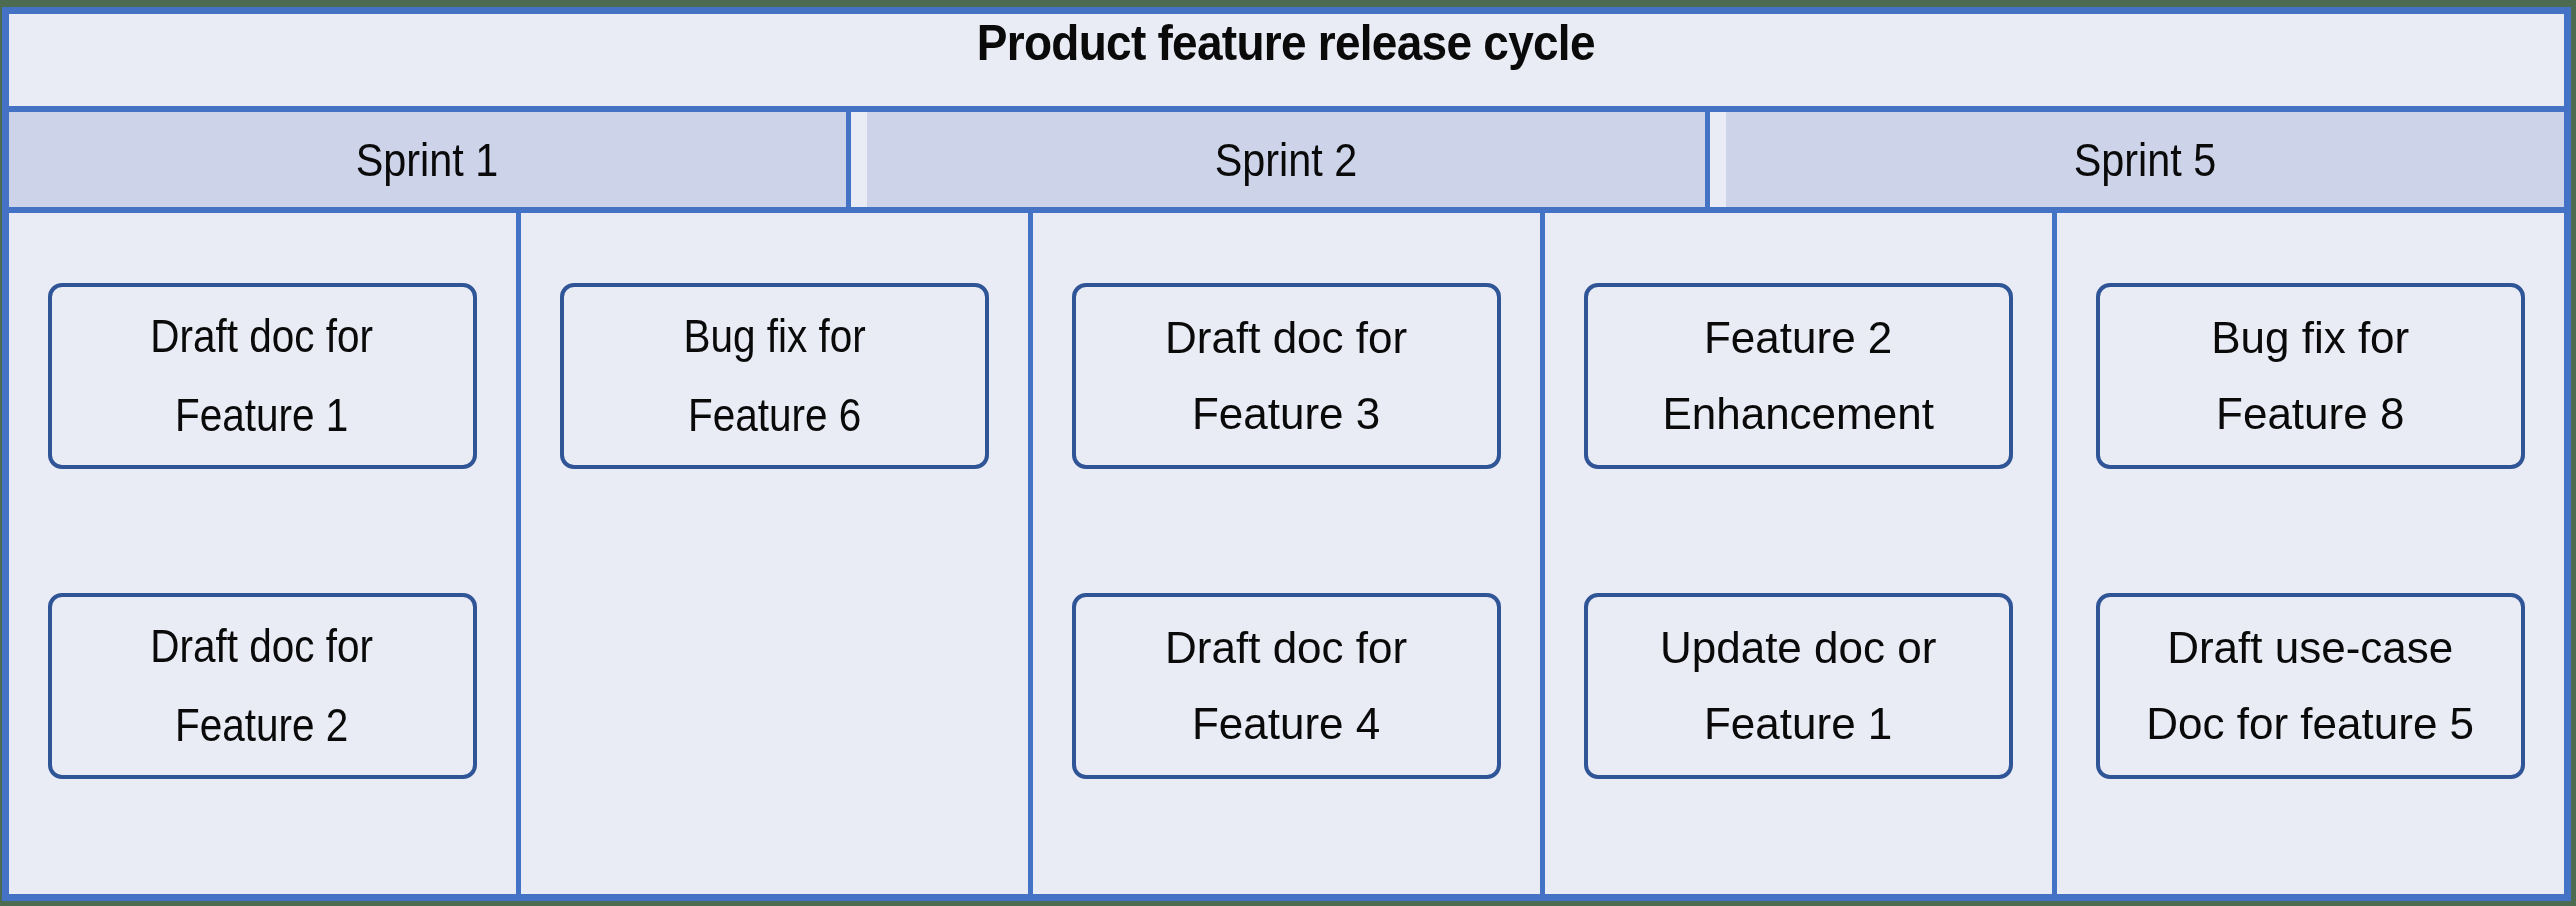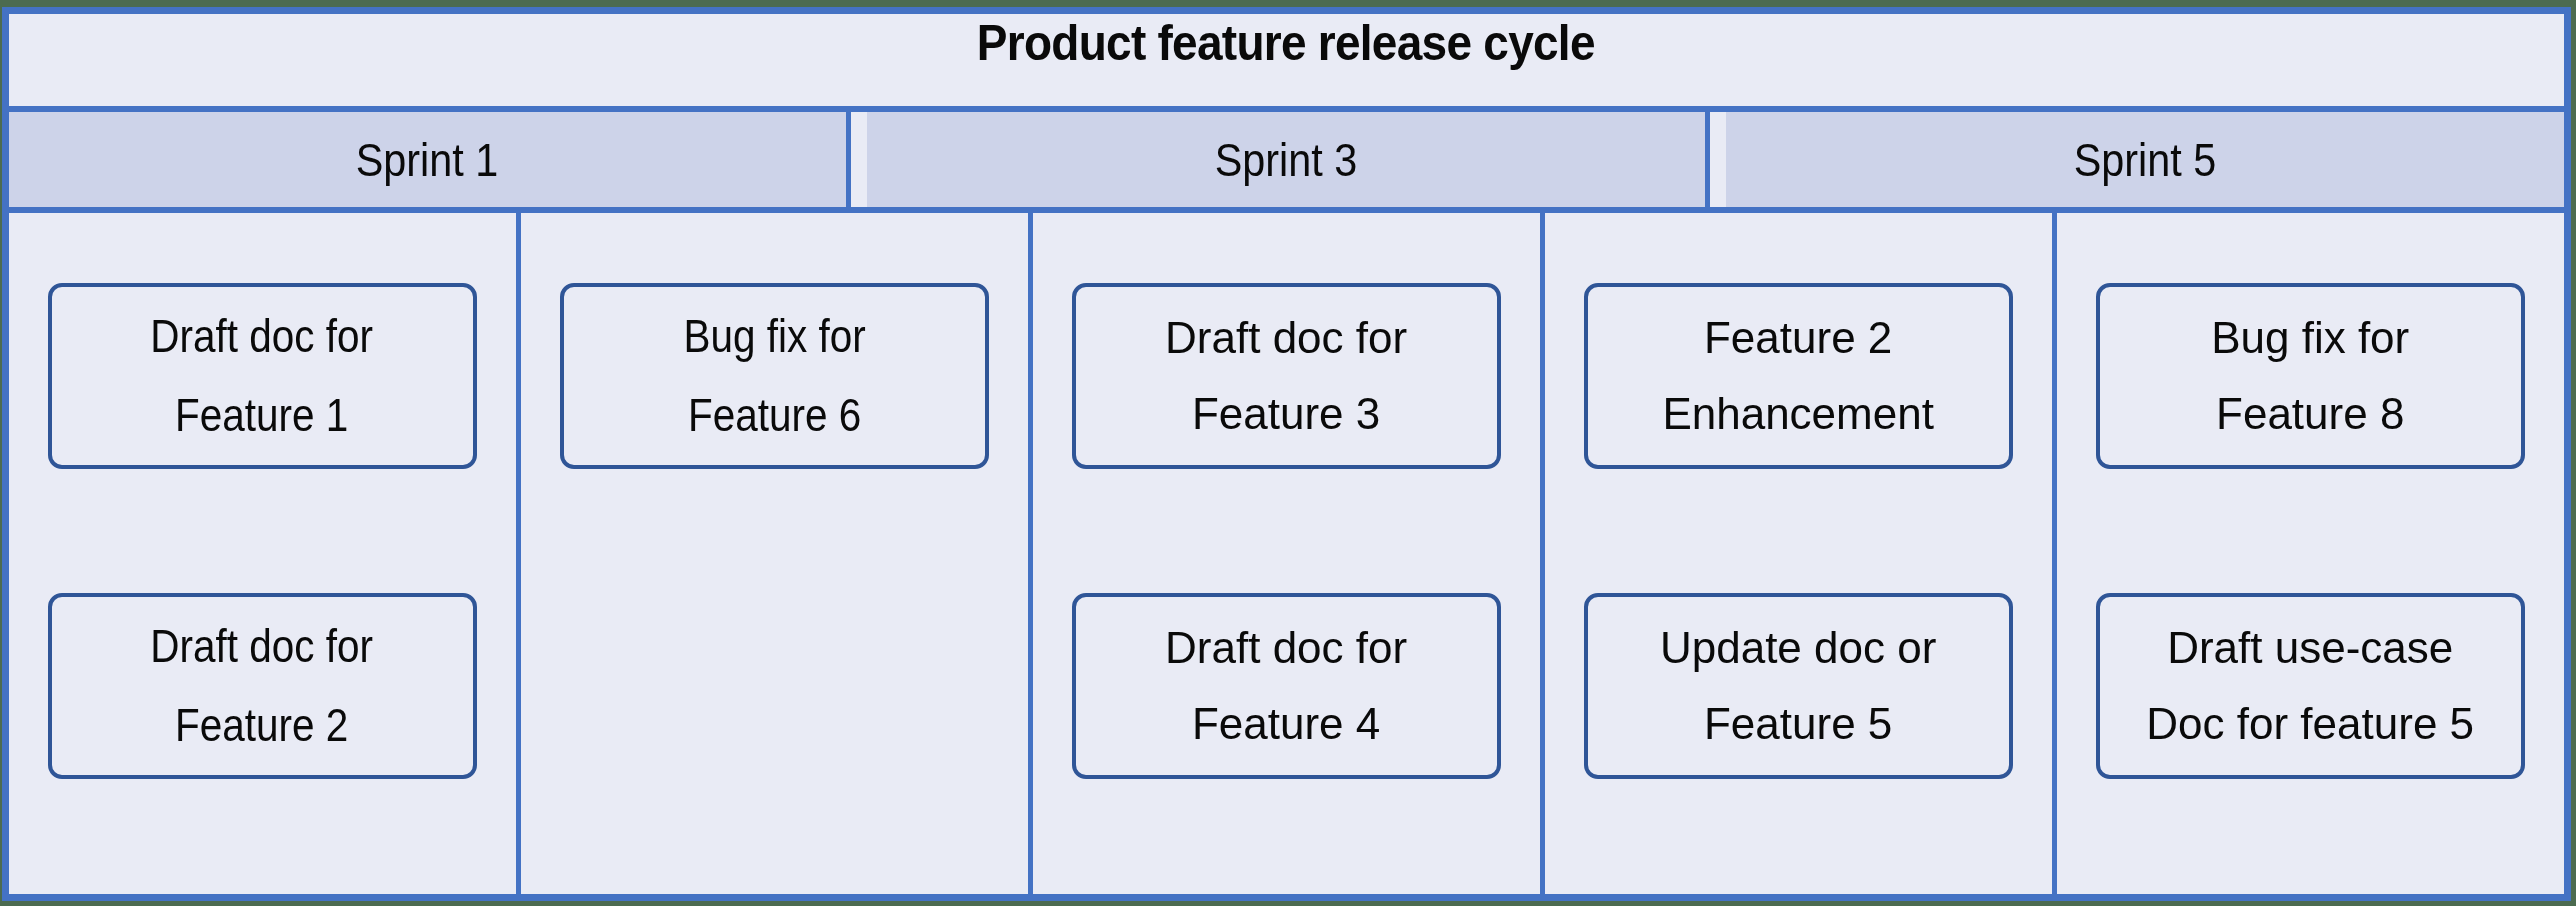--- a/index.html
+++ b/index.html
@@ -109,21 +109,21 @@
 
   <div class="title-row">
     <div class="title-text">Product feature release cycle</div>
   </div>
 
   <div class="header-row">
     <div class="header-cell">
       <span class="header-label">Sprint 1</span>
     </div>
     <div class="header-cell">
-      <span class="header-label">Sprint 3</span>
+      <span class="header-label">Sprint 2</span>
     </div>
     <div class="header-cell">
       <span class="header-label">Sprint 5</span>
     </div>
   </div>
 
   <div class="body-row">
 
     <div class="sprint-column">
       <div class="task-card narrow">
@@ -154,21 +154,21 @@
       </div>
     </div>
 
     <div class="sprint-column">
       <div class="task-card">
         <span class="card-label">Feature 2
 Enhancement</span>
       </div>
       <div class="task-card">
         <span class="card-label">Update doc or
-Feature 5</span>
+Feature 1</span>
       </div>
     </div>
 
     <div class="sprint-column">
       <div class="task-card">
         <span class="card-label">Bug fix for
 Feature 8</span>
       </div>
       <div class="task-card">
         <span class="card-label">Draft use-case

